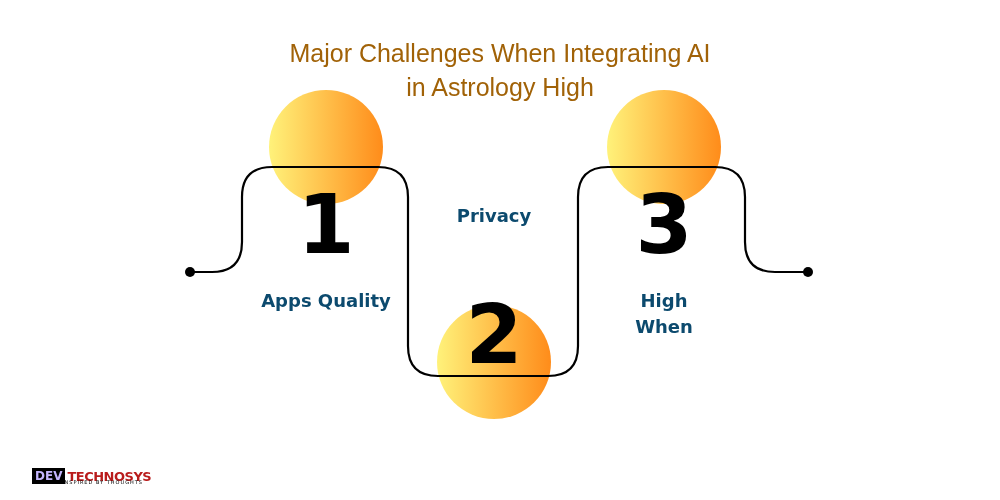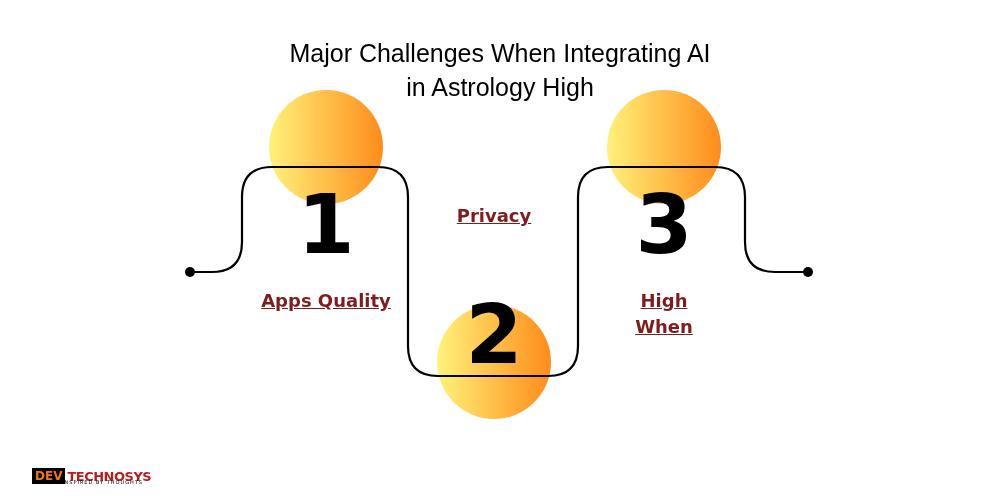--- a/index.html
+++ b/index.html
@@ -1,22 +1,22 @@
 <!DOCTYPE html>
 <html><head>
 <meta charset="utf-8">
 <style>
   html, body { margin:0; padding:0; background:#ffffff; }
   body { width:1000px; height:500px; position:relative; overflow:hidden; font-family:"Liberation Sans", sans-serif; }
-  .title { position:absolute; left:0; top:36px; width:1000px; text-align:center; font-size:25px; line-height:34px; color:#000000; }
+  .title { position:absolute; left:0; top:36px; width:1000px; text-align:center; font-size:25px; line-height:34px; color:#a16207; }
   svg.diagram { position:absolute; left:0; top:0; }
   .num { position:absolute; font-family:"DejaVu Sans", sans-serif; font-weight:bold; font-size:82px; color:#000; text-align:center; width:100px; line-height:90px; }
-  .label { position:absolute; font-family:"DejaVu Sans", sans-serif; font-weight:bold; font-size:18px; line-height:26px; color:#7f1d1d; text-align:center;text-decoration:underline; }
+  .label { position:absolute; font-family:"DejaVu Sans", sans-serif; font-weight:bold; font-size:18px; line-height:26px; color:#0c4a6e; text-align:center; }
   .logo { position:absolute; left:32px; top:468px; display:flex; align-items:center; }
-  .logo-dev { background:#000; color:#f97316; font-weight:bold; font-size:12px; padding:1px 3px; font-family:"DejaVu Sans", sans-serif; }
+  .logo-dev { background:#000; color:#c4b5fd; font-weight:bold; font-size:12px; padding:1px 3px; font-family:"DejaVu Sans", sans-serif; }
   .logo-text { font-weight:bold; font-size:13px; font-family:"DejaVu Sans", sans-serif; color:#b91c1c; margin-left:2px; letter-spacing:-0.5px; }
   .logo-sub { position:absolute; left:62px; top:479px; font-size:5px; letter-spacing:1px; color:#000; font-family:"DejaVu Sans", sans-serif; }
 </style>
 </head>
 <body>
 
 <div class="title">
   <div>Major Challenges When Integrating AI</div>
   <div>in Astrology High</div>
 </div>

